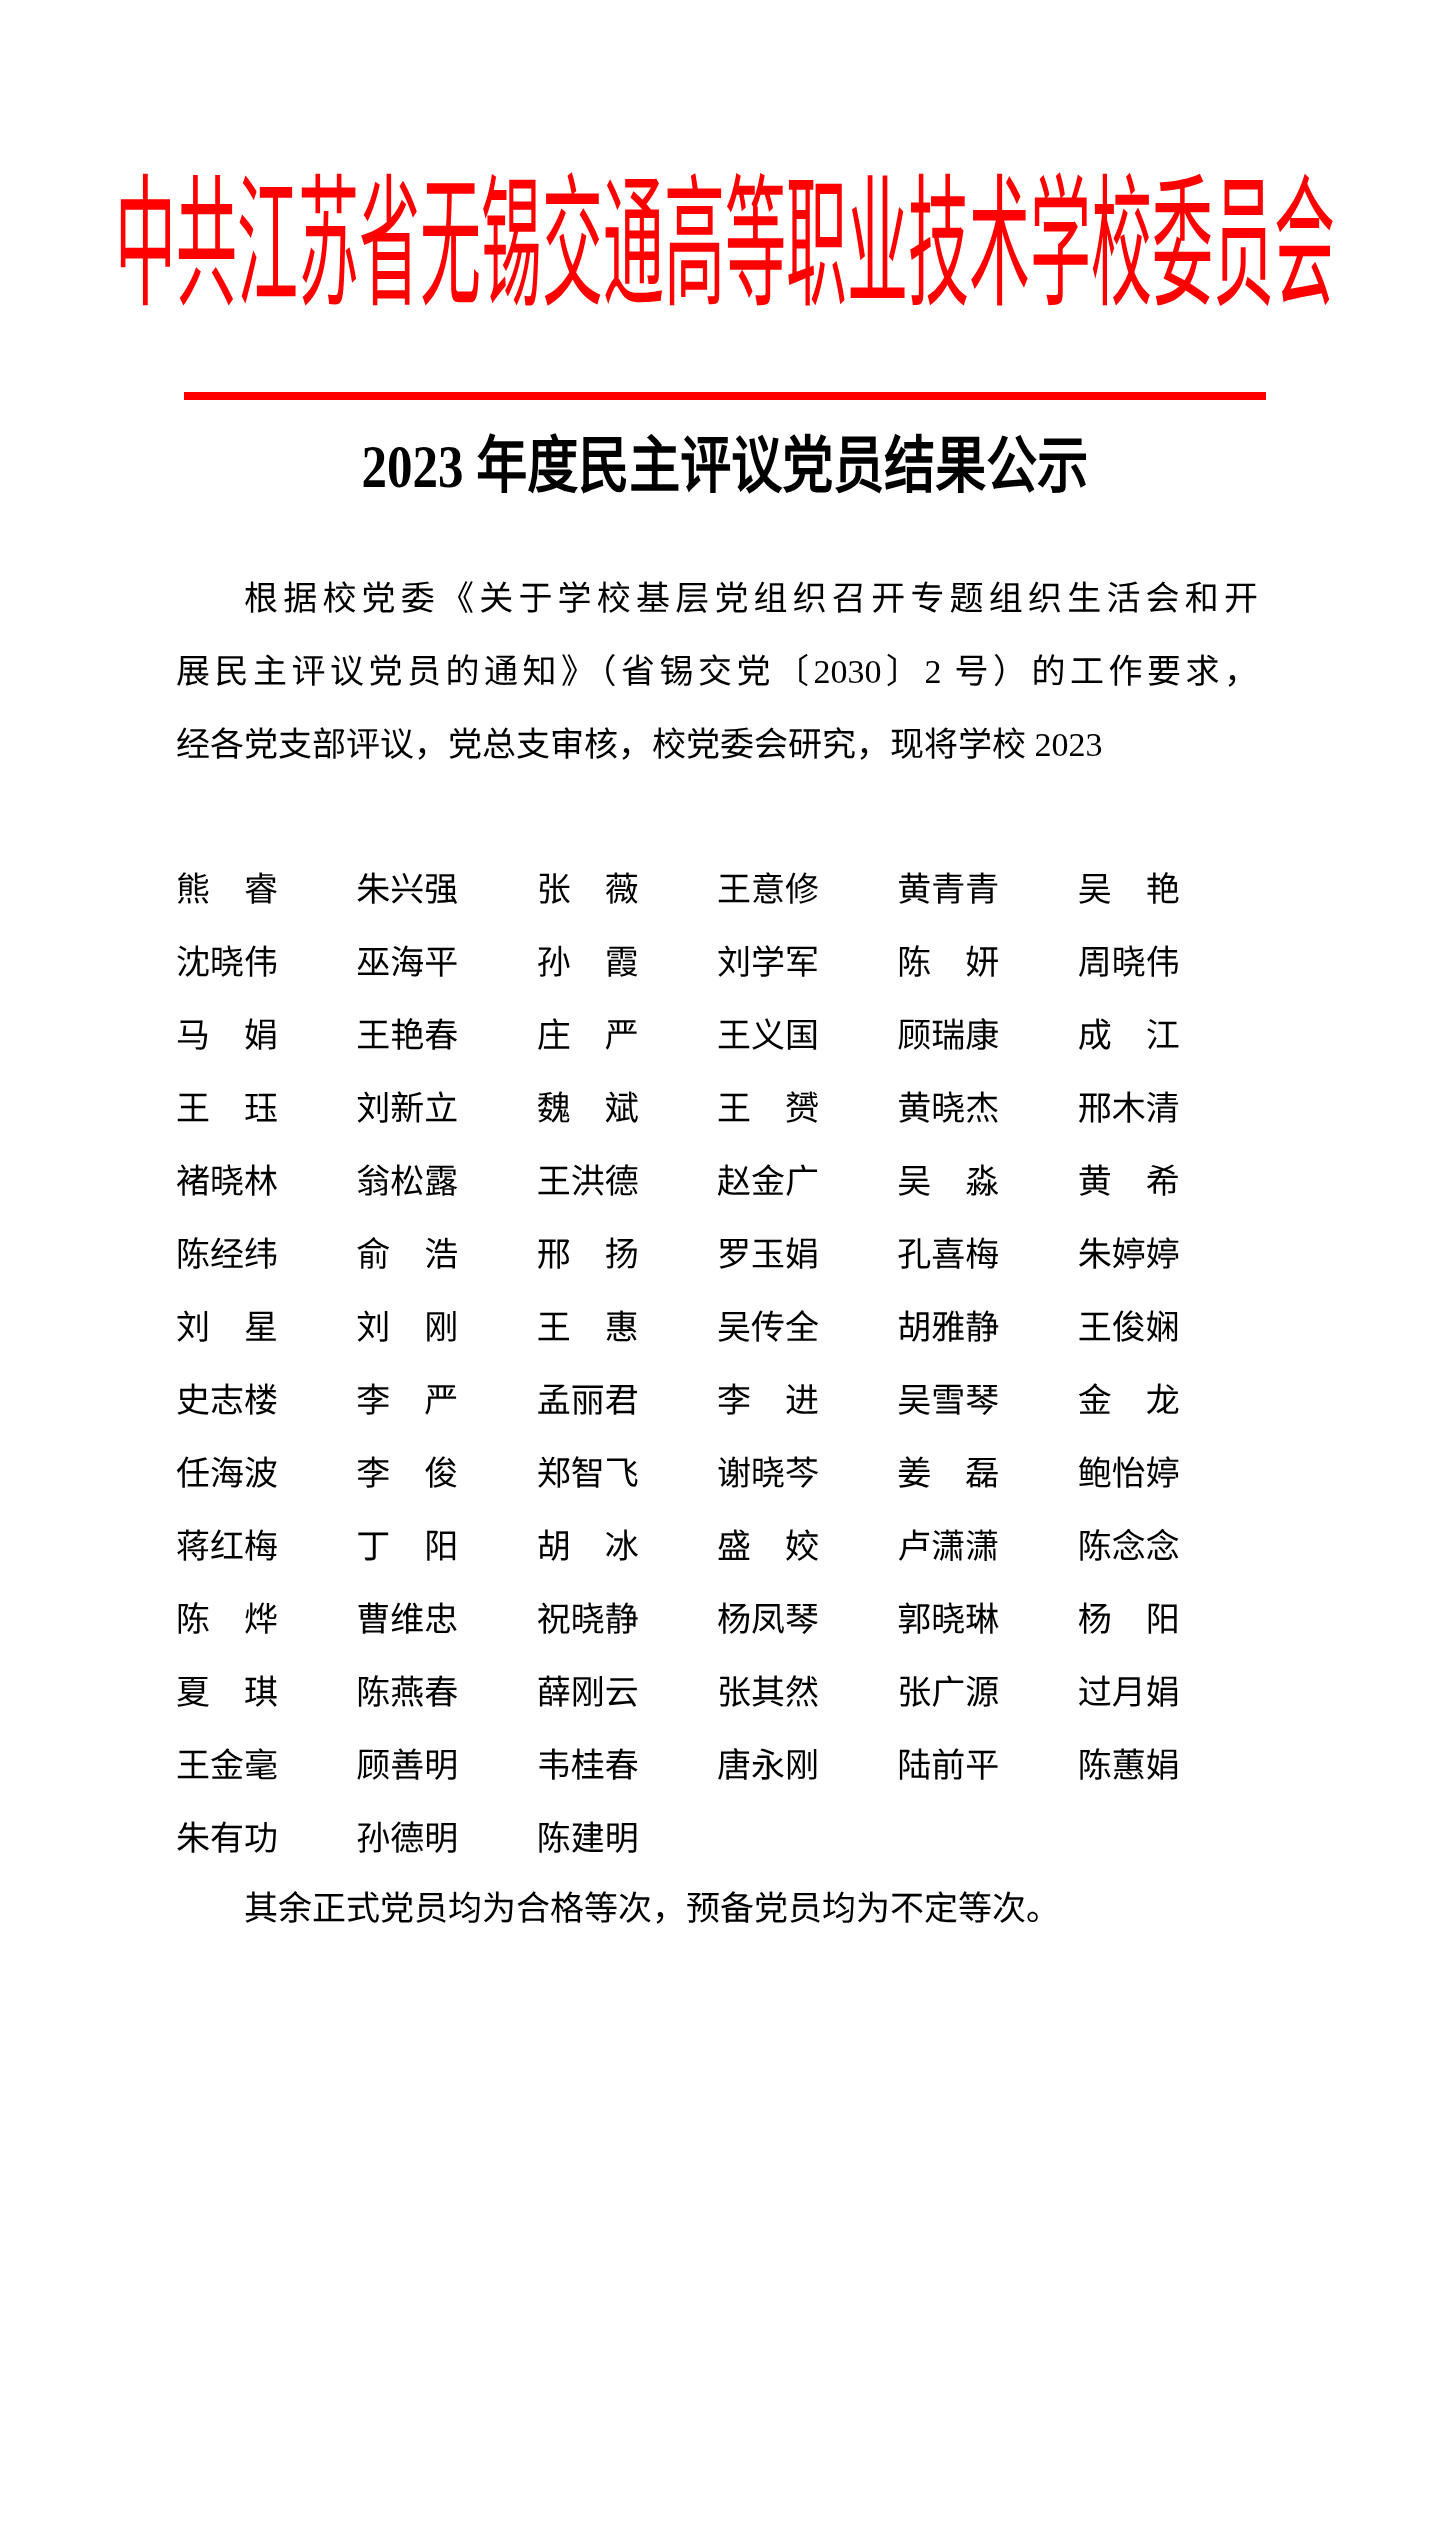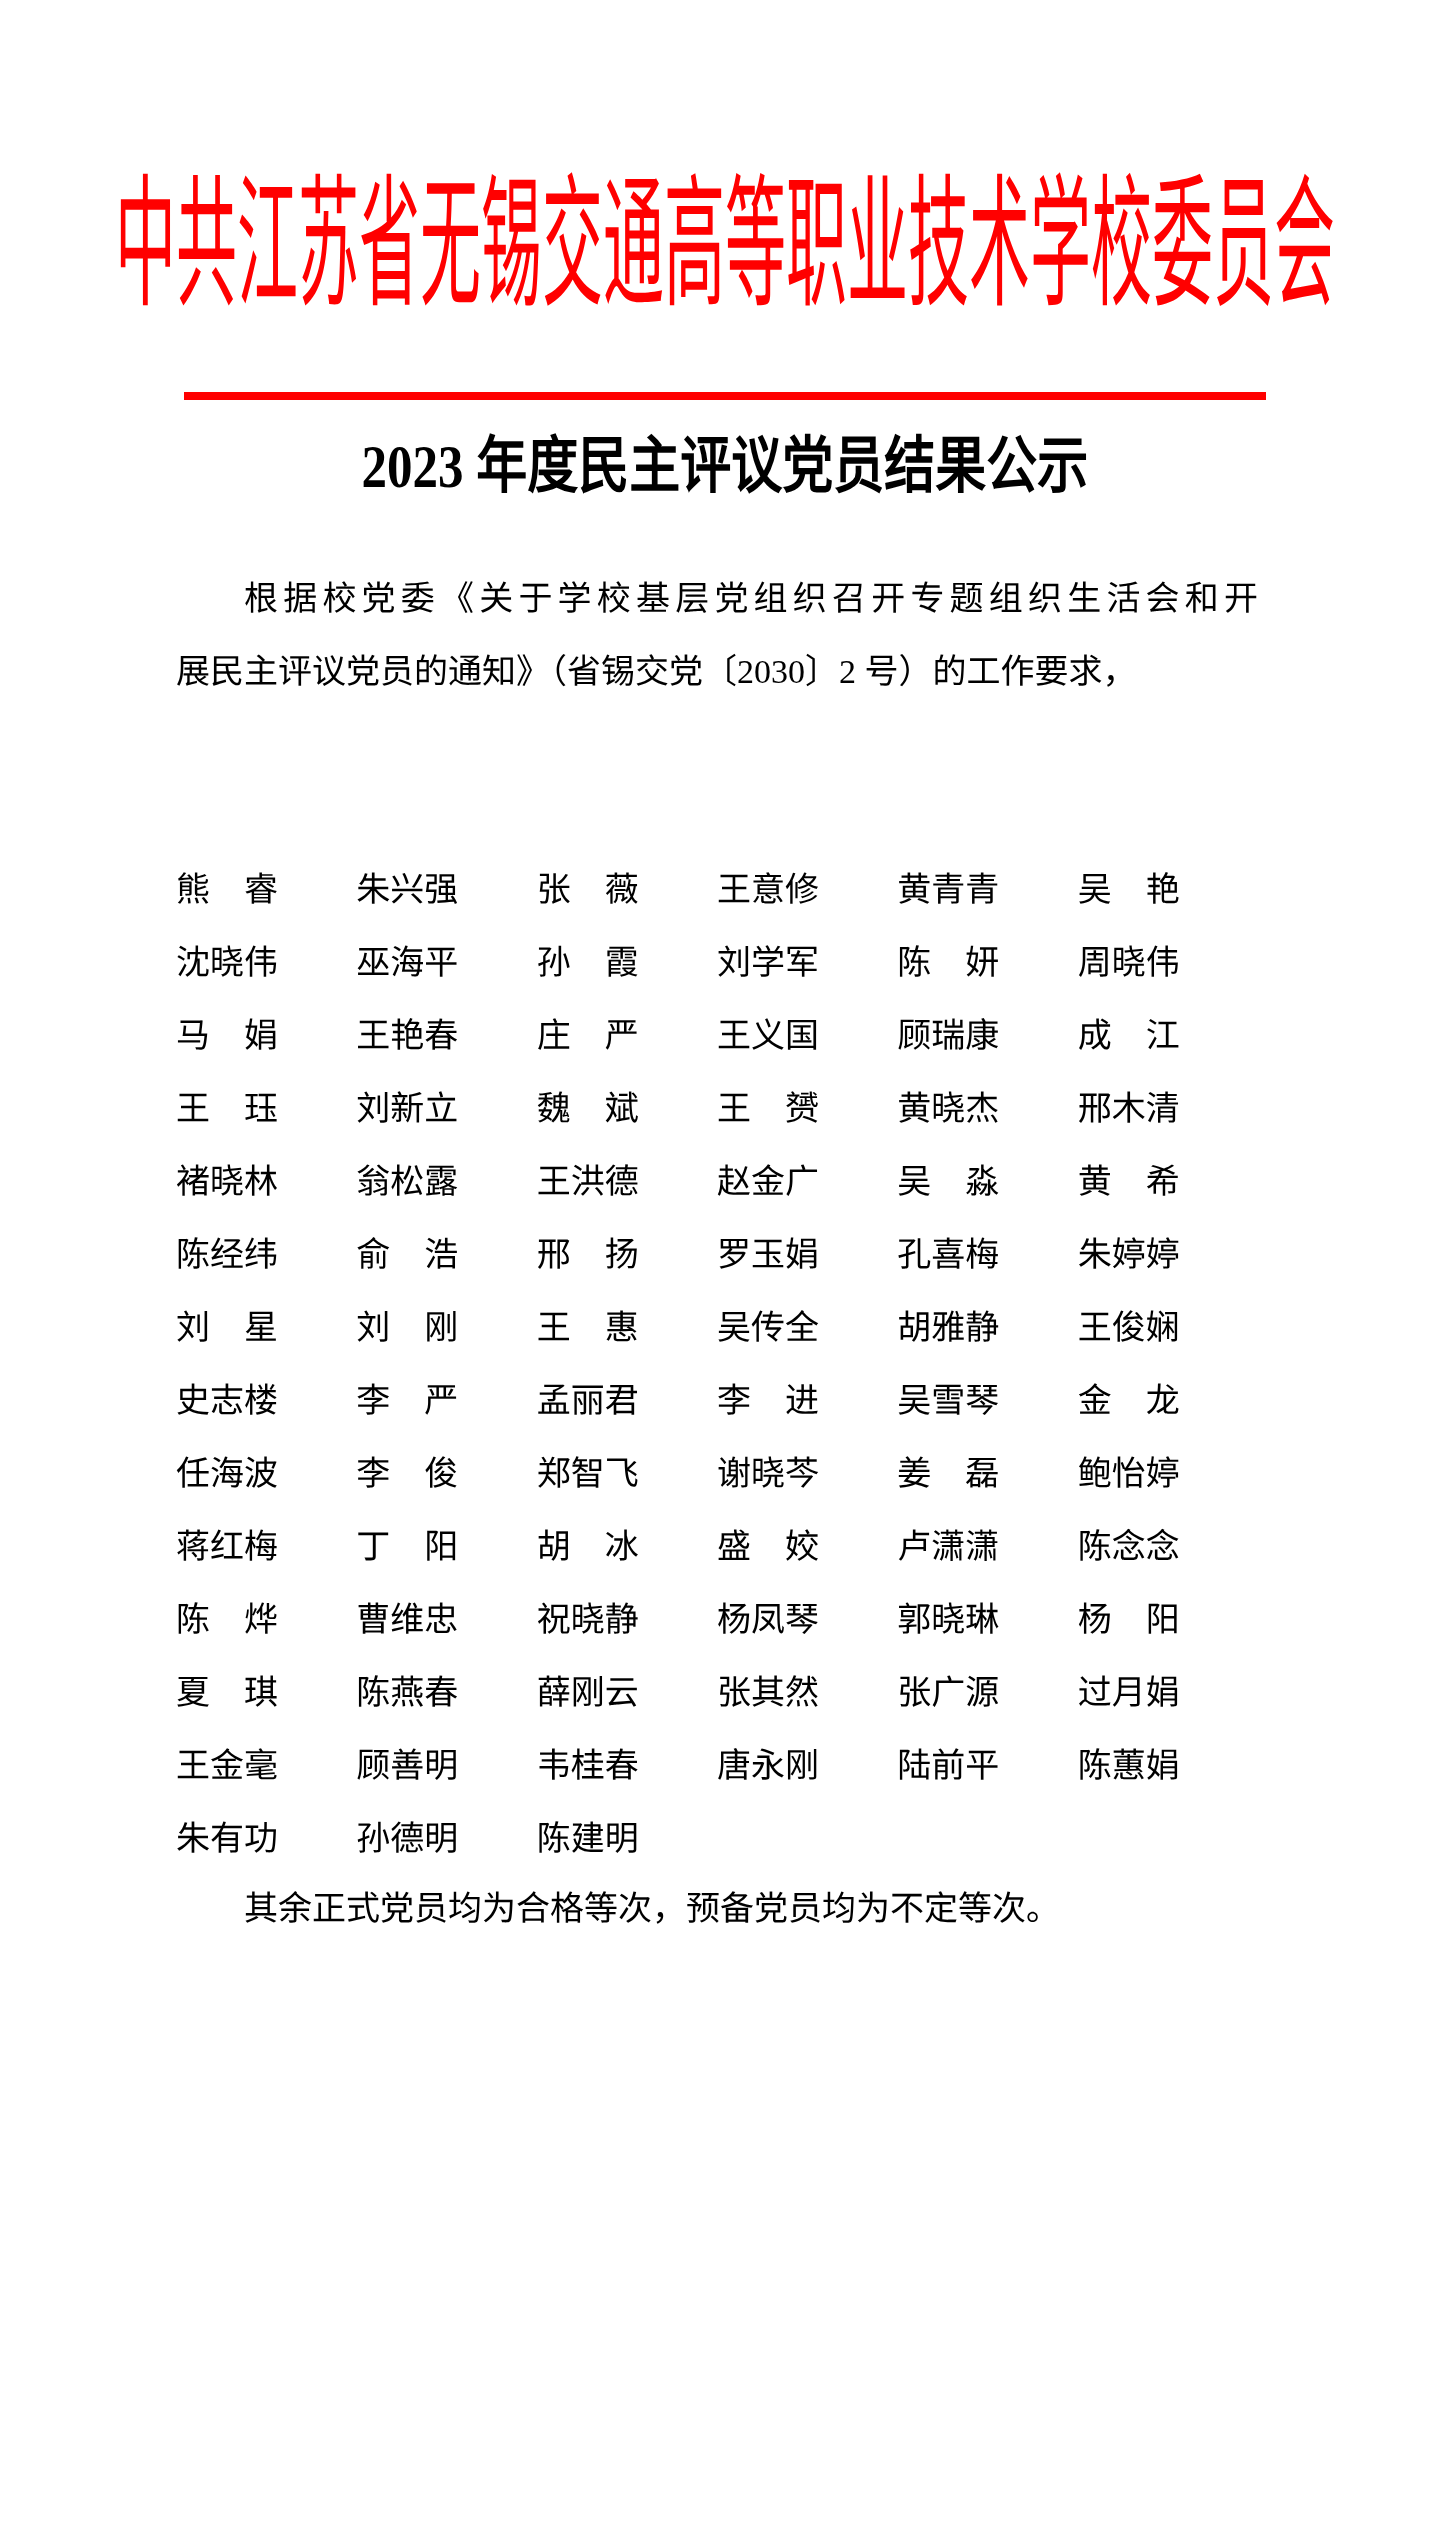--- a/index.html
+++ b/index.html
@@ -109,20 +109,21 @@
 
   <div class="red-title">中共江苏省无锡交通高等职业技术学校委员会</div>
 
   <div class="red-rule"></div>
 
   <div class="doc-title">2023 年度民主评议党员结果公示</div>
 
   <div class="block para" id="intro">
       <div class="line">根据校党委《关于学校基层党组织召开专题组织生活会和开</div>
       <div class="line">展民主评议党员的通知》（省锡交党〔2030〕2 号）的工作要求，</div>
+      <div class="line">经各党支部评议，党总支审核，校党委会研究，现将学校 2023</div>
     </div>
 
   <div class="block" id="names">
       <div class="cell">熊　睿</div>
       <div class="cell">朱兴强</div>
       <div class="cell">张　薇</div>
       <div class="cell">王意修</div>
       <div class="cell">黄青青</div>
       <div class="cell">吴　艳</div>
       <div class="cell">沈晓伟</div>

